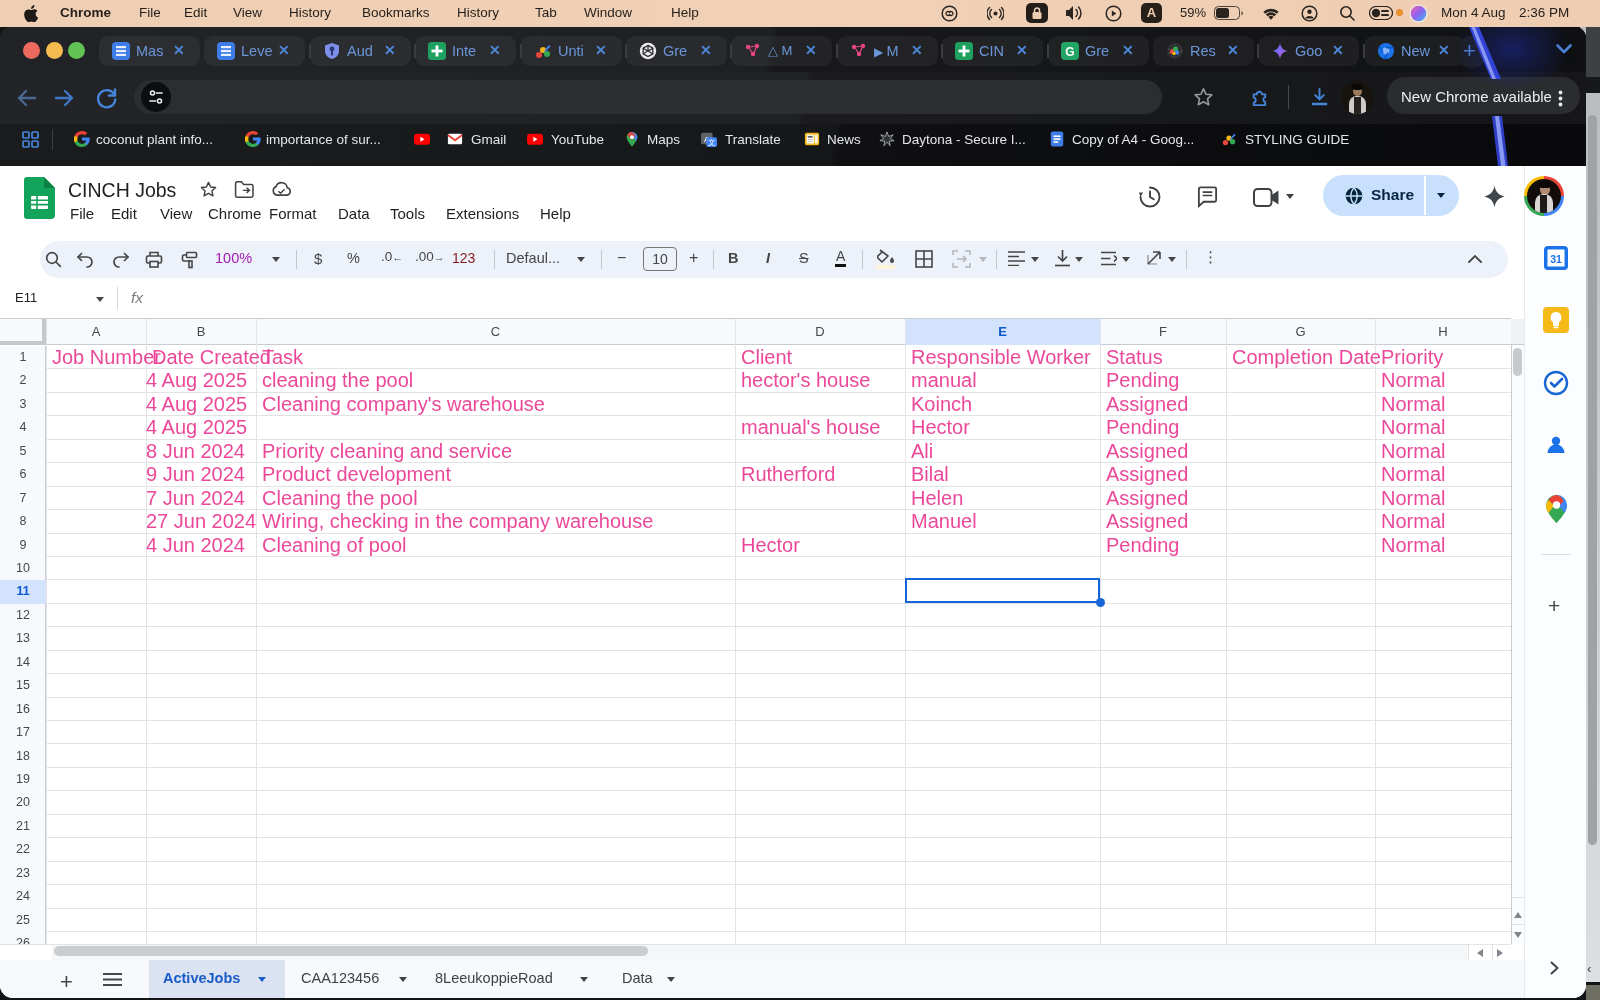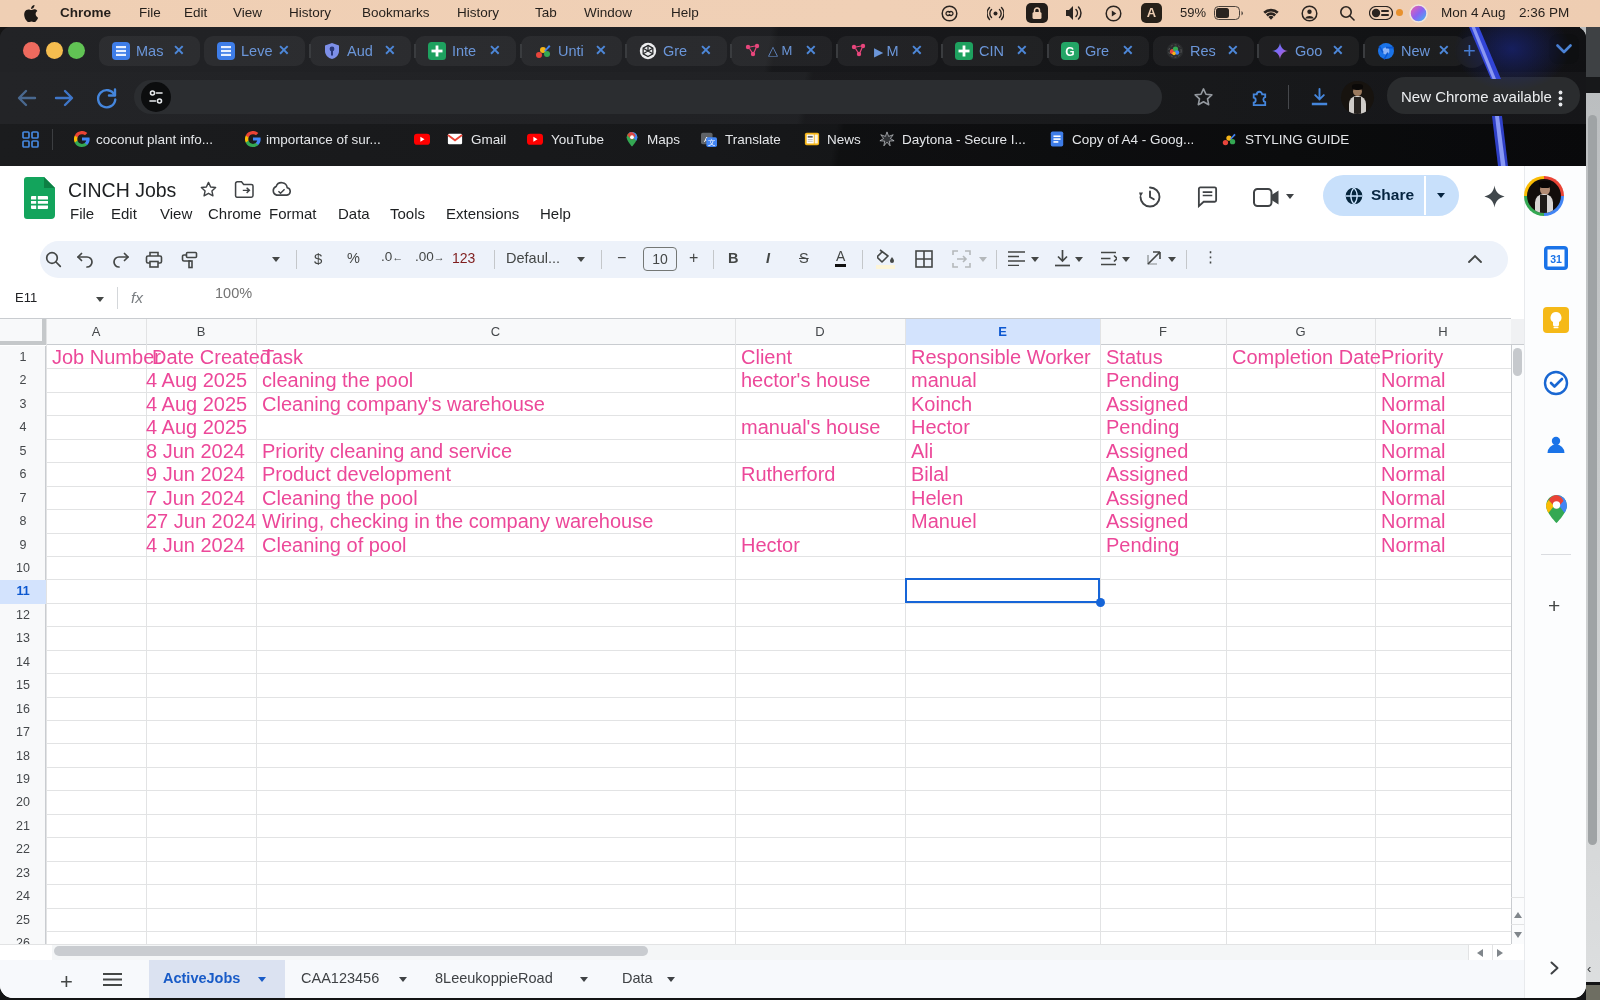--- a/index.html
+++ b/index.html
@@ -436,21 +436,21 @@
         <svg class="ti" style="left:105px;top:10px" width="18" height="18" viewBox="0 0 18 18">
             <path d="M5 5V1.5h8V5" fill="none" stroke="#444746" stroke-width="1.6"></path>
             <rect x="1.5" y="5" width="15" height="7" rx="1.5" fill="none" stroke="#444746" stroke-width="1.6"></rect>
             <rect x="5" y="10.5" width="8" height="5.5" fill="#edf2fa" stroke="#444746" stroke-width="1.6"></rect>
           </svg>
         <svg class="ti" style="left:141px;top:10px" width="17" height="18" viewBox="0 0 17 18">
             <rect x="5.5" y="1.5" width="10" height="5" rx="1" fill="none" stroke="#444746" stroke-width="1.6"></rect>
             <path d="M5.5 4H3a1.5 1.5 0 0 0-1.5 1.5v3A1.5 1.5 0 0 0 3 10h6.5" fill="none" stroke="#444746" stroke-width="1.6"></path>
             <rect x="8" y="10" width="3" height="6.5" fill="none" stroke="#444746" stroke-width="1.6"></rect>
           </svg>
-        <span class="ti" style="left:175px;top:9px;font-size:14.5px;color:#737373;margin-top:35px;">100%</span>
+        <span class="ti" style="left:175px;top:9px;font-size:14.5px;color:#a21caf;">100%</span>
         <span class="caret" style="left:232px;top:16px;"></span>
         <span class="tsep2" style="left:256px;"></span>
         <span class="ti" style="left:274px;top:9px;font-size:15px;color:#444746;">$</span>
         <span class="ti" style="left:307px;top:9px;font-size:14.5px;color:#444746;">%</span>
         <span class="ti" style="left:341px;top:8px;font-size:13.5px;color:#444746;">.0<span style="font-size:11px;">←</span></span>
         <span class="ti" style="left:375px;top:8px;font-size:13.5px;color:#444746;">.00<span style="font-size:11px;">→</span></span>
         <span class="ti" style="left:412px;top:9px;font-size:14px;color:#7f1d1d;">123</span>
         <span class="tsep2" style="left:454px;"></span>
         <span class="ti" style="left:466px;top:9px;font-size:14.5px;color:#444746;">Defaul...</span>
         <span class="caret" style="left:537px;top:16px;"></span>

